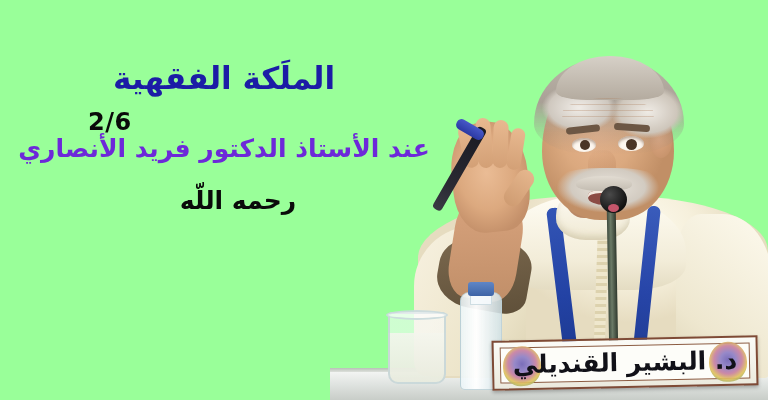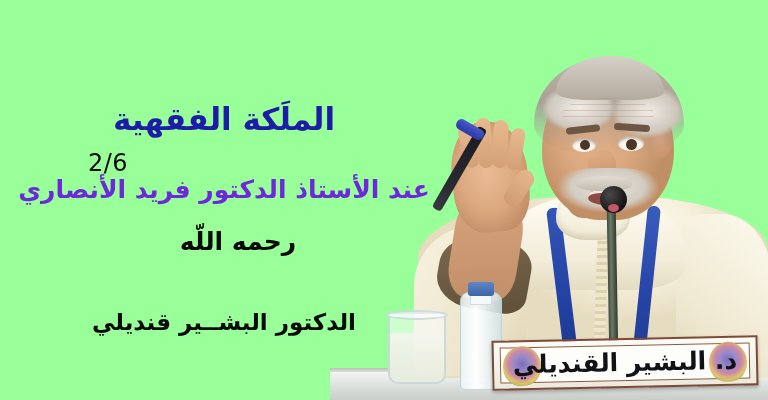--- a/index.html
+++ b/index.html
@@ -284,37 +284,37 @@
     font-family:"DejaVu Sans","Liberation Sans",sans-serif;
     font-weight:bold;
     font-size:25px;
     color:#111118;
     letter-spacing:0px;
     white-space:nowrap;
     padding-bottom:2px;
   }
 
   
-  .text-layer { position:absolute; inset:0;margin-top:41px; }
+  .text-layer { position:absolute; inset:0; }
 
   .t-main {
     position:absolute;
     left:0; top:62px; width:448px;
     text-align:center;
     direction:rtl;
     font-weight:bold;
     font-size:31px;
     line-height:1.06;
     color:#1c1ca6;
     white-space:nowrap;
   }
   .t-count {
     position:absolute;
     left:88px; top:108px;
-    font-weight:normal;
+    font-weight:bold;
     font-size:24px;
     color:#0a0a0a;
     letter-spacing:.5px;
   }
   .t-line2 {
     position:absolute;
     left:0; top:135px; width:448px;
     text-align:center;
     direction:rtl;
     font-weight:bold;
@@ -416,17 +416,16 @@
   <div class="text-layer">
 
     <div class="t-main">الملَكة الفقهية</div>
 
     <div class="t-count">2/6</div>
 
     <div class="t-line2">عند الأستاذ الدكتور فريد الأنصاري</div>
 
     <div class="t-line3">رحمه اللّه</div>
 
-    <div class="t-speaker">الدكتور البشــير قنديلي</div>
 
   </div>
 
 </div>
 
 </body></html>

